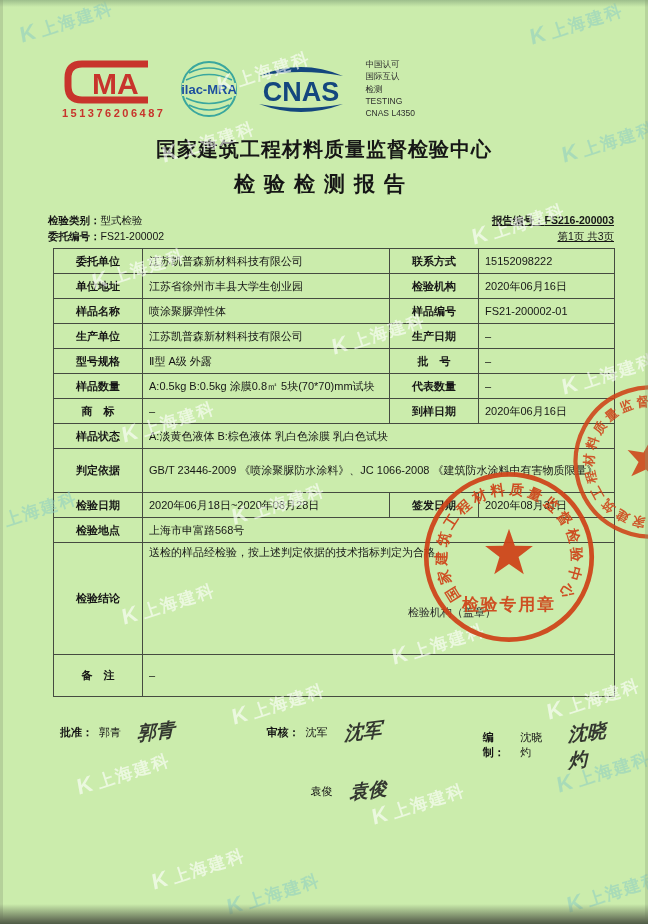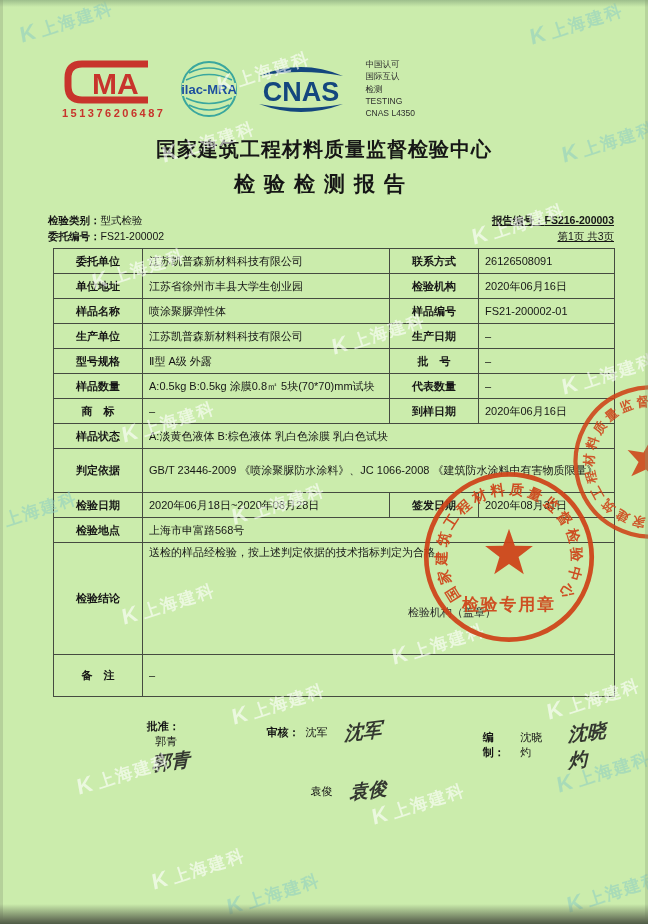--- a/index.html
+++ b/index.html
@@ -53,21 +53,21 @@
 
   
   .signs{display:flex;margin:22px 26px 0 60px;font-size:11px;align-items:flex-start;}
   .sig-col{display:flex;flex-direction:column;gap:14px;}
   .sig-row{display:flex;align-items:center;}
   .sig-lab{font-weight:bold;}
   .sig-name{margin-left:6px;}
   .sig-hand{font-family:"DejaVu Serif",serif;font-style:italic;font-weight:bold;
             display:inline-block;transform:rotate(-7deg) skewX(-6deg);
             font-size:19px;color:#1f1f1f;opacity:.88;margin-left:16px;}
-  .col-approve{width:215px;flex-direction:column;} .col-review{width:225px;gap:33px;}
+  .col-approve{width:215px;} .col-review{width:225px;gap:33px;}
 </style>
 </head>
 <body>
 
 <div class="page">
 
   <div class="edge-top"></div>
   <div class="edge-left"></div>
   <div class="edge-right"></div>
 
@@ -146,21 +146,21 @@
           <col class="c1">
           <col class="c2">
           <col class="c3">
           <col class="c4">
         </colgroup>
       <tbody>
           <tr class="std">
         <td class="lab">委托单位</td>
         <td>江苏凯普森新材料科技有限公司</td>
         <td class="lab">联系方式</td>
-        <td>26126508091</td>
+        <td>15152098222</td>
       </tr>
       <tr class="std">
         <td class="lab">单位地址</td>
         <td>江苏省徐州市丰县大学生创业园</td>
         <td class="lab">检验机构</td>
         <td>2020年06月16日</td>
       </tr>
       <tr class="std">
         <td class="lab">样品名称</td>
         <td>喷涂聚脲弹性体</td>

